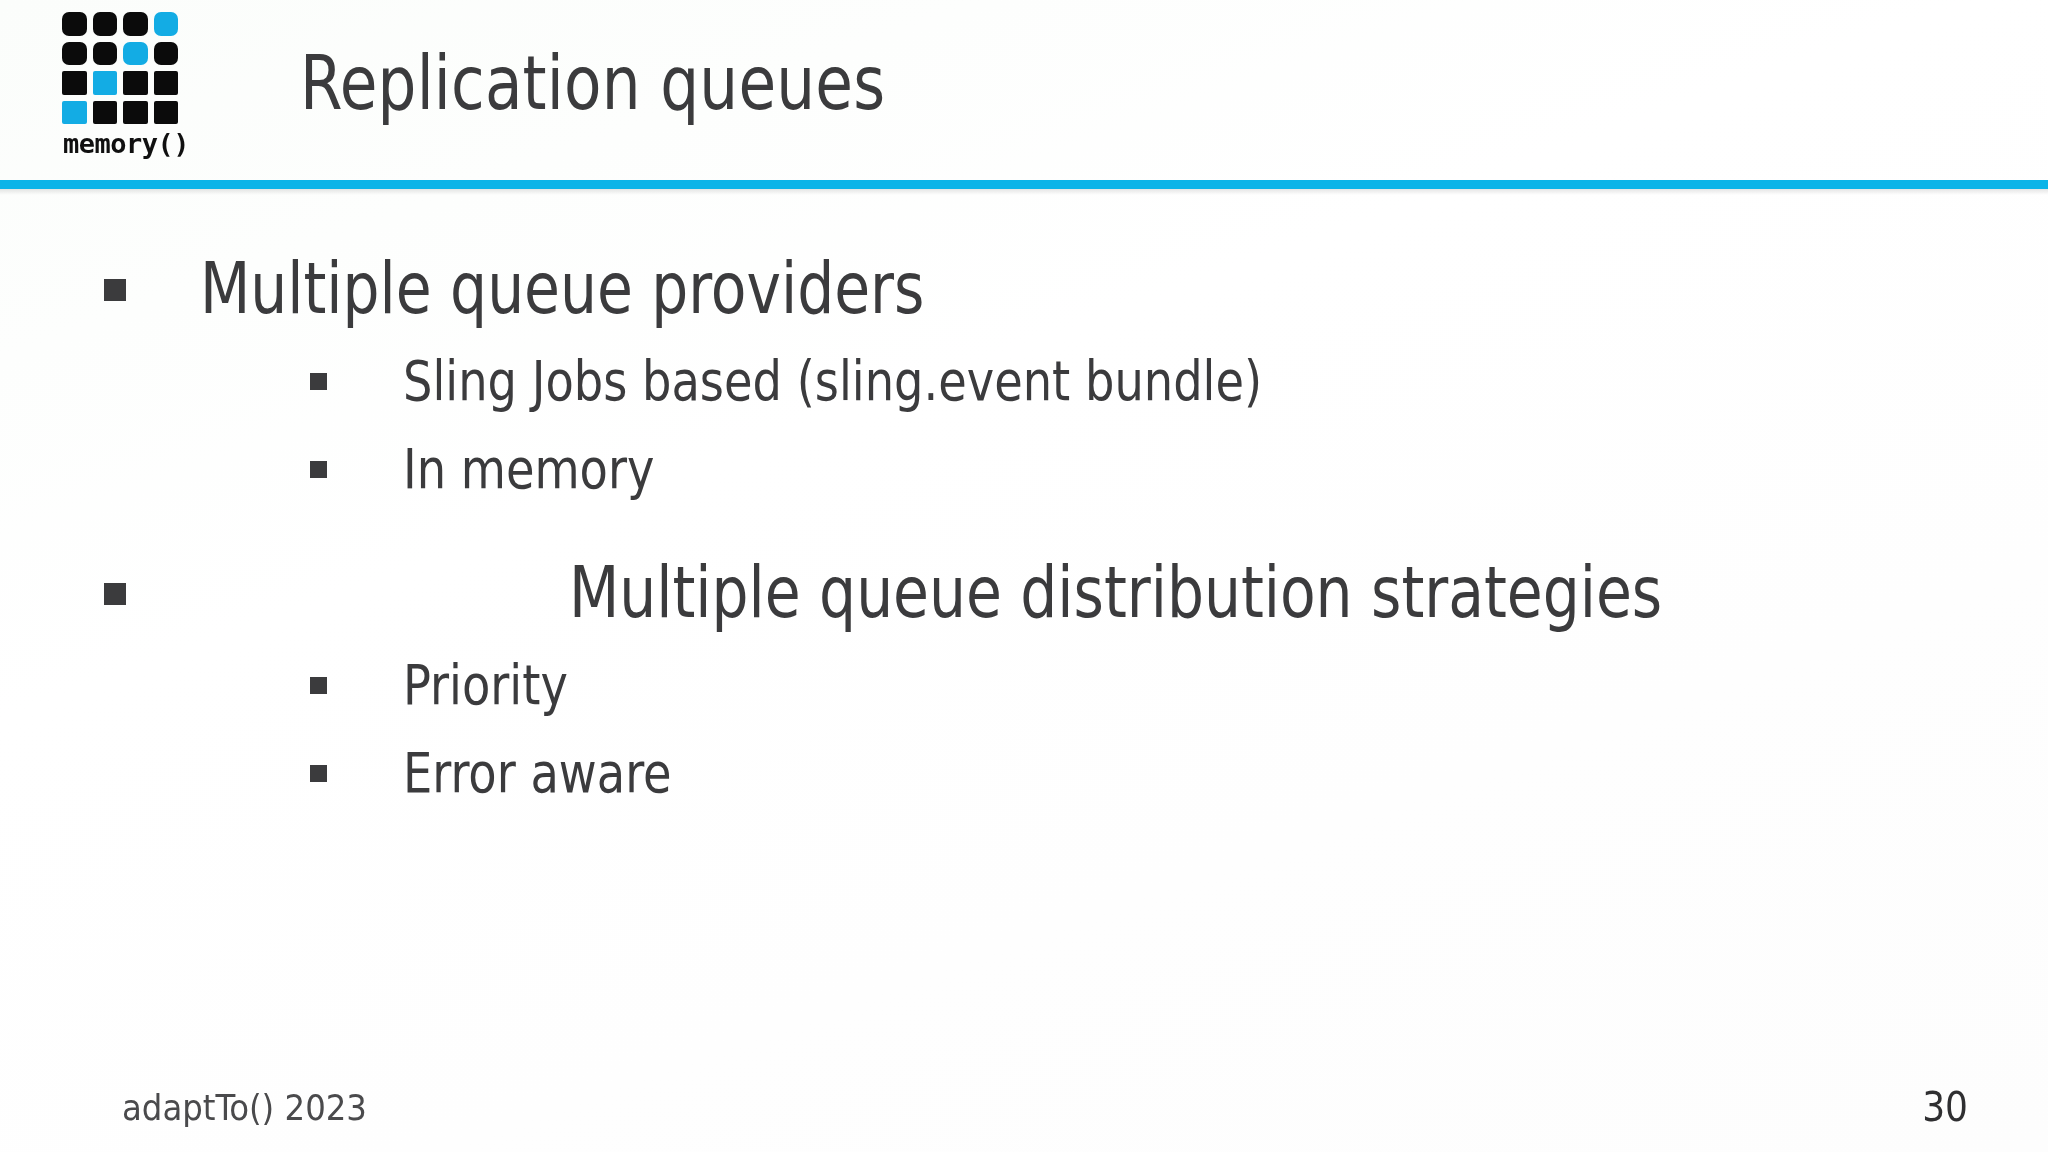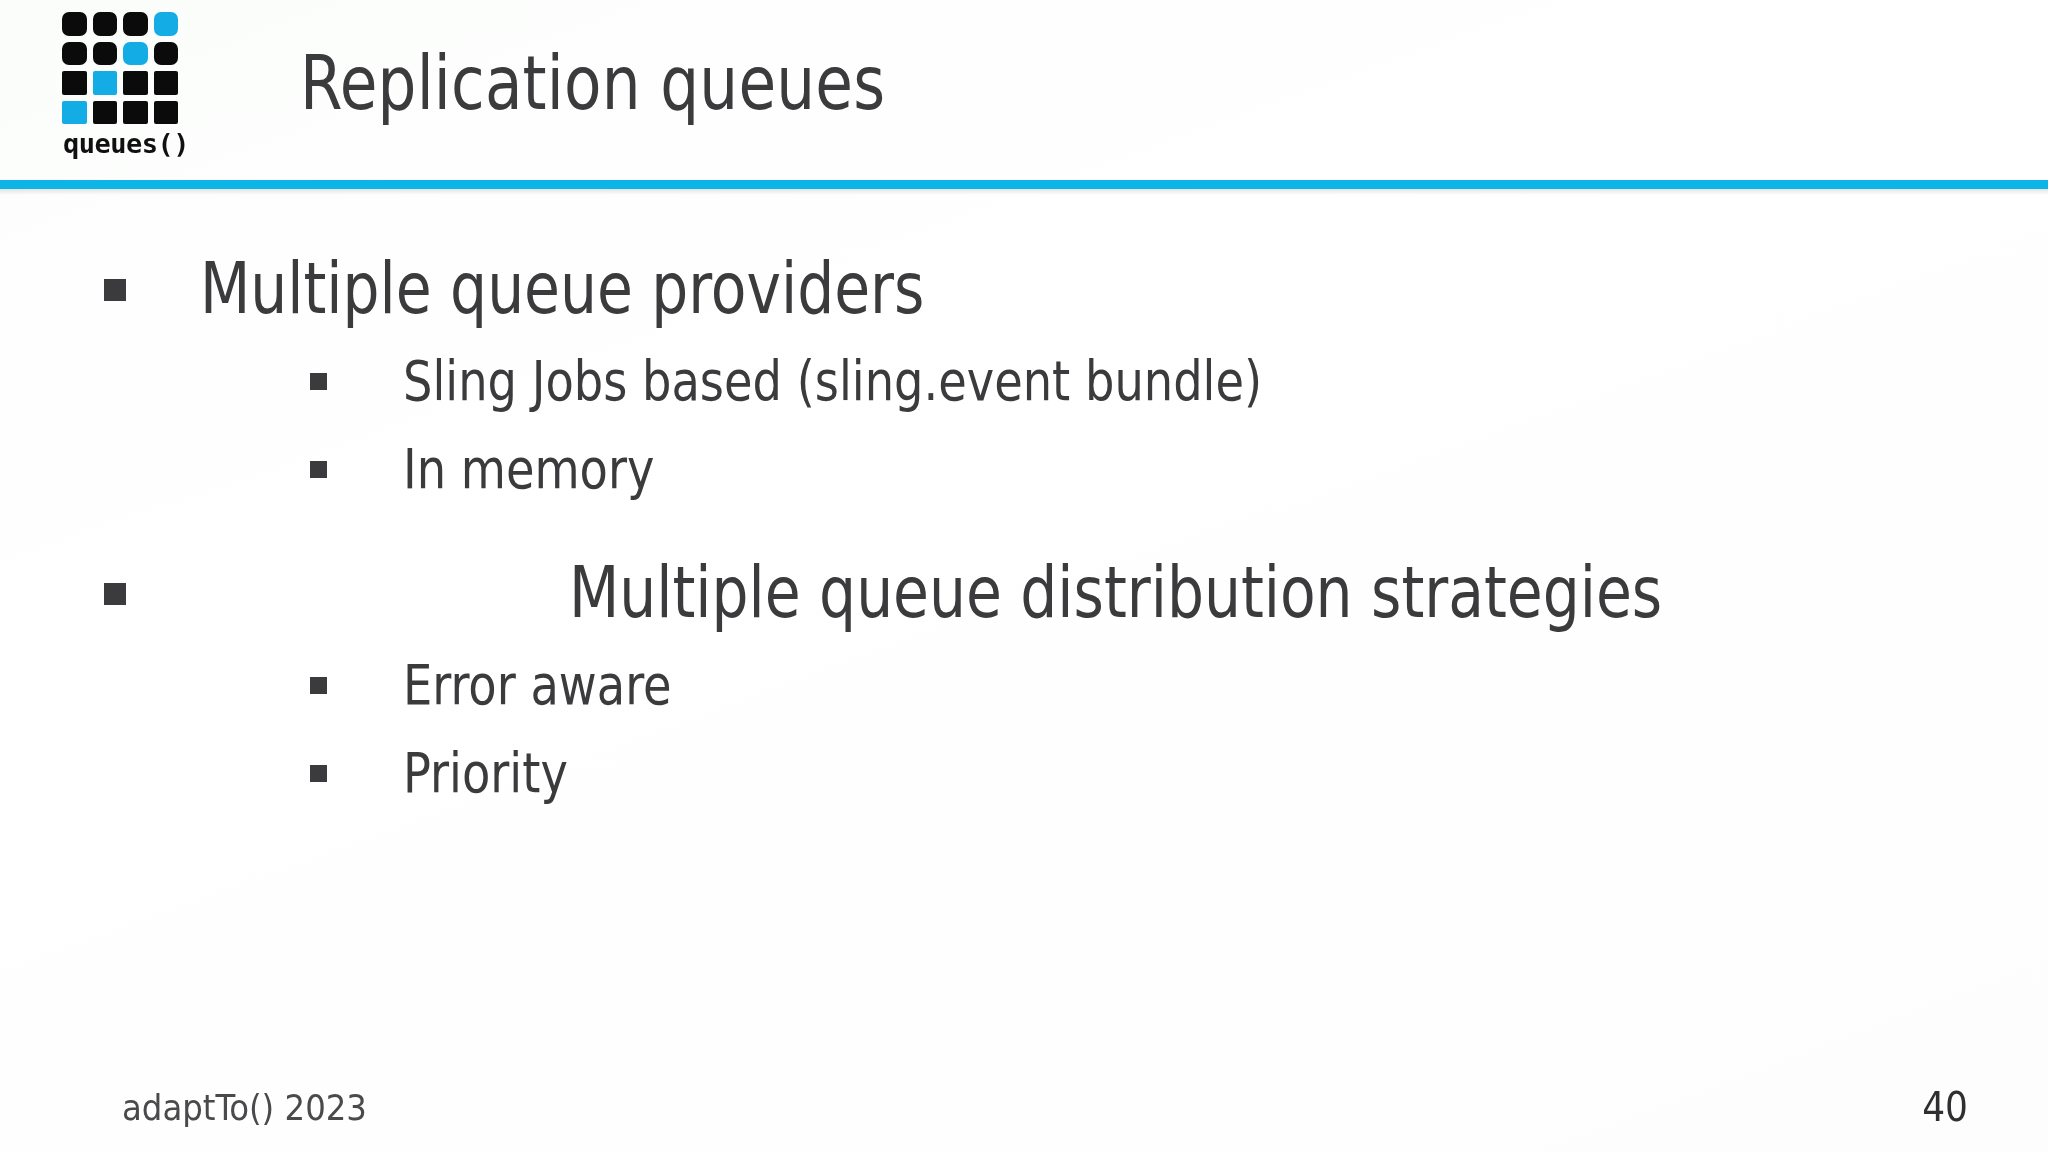--- a/index.html
+++ b/index.html
@@ -210,21 +210,21 @@
         <div class="logo-cell sq"></div>
         <div class="logo-cell sq blue"></div>
         <div class="logo-cell sq"></div>
         <div class="logo-cell sq"></div>
 
         <div class="logo-cell sq blue"></div>
         <div class="logo-cell sq"></div>
         <div class="logo-cell sq"></div>
         <div class="logo-cell sq"></div>
       </div>
-      <div class="logo-wordmark">queues()</div>
+      <div class="logo-wordmark">memory()</div>
     </div>
 
     <div class="slide-title">Replication queues</div>
 
     <div class="divider"></div>
     <div class="divider-shadow"></div>
   </div>
 
   <div class="content">
 
@@ -244,26 +244,26 @@
     </div>
 
     <div class="bullet-row bullet-l1 gap-before">
       <span class="marker marker-l1"></span>
       <span class="btext btext-l1">Multiple queue distribution strategies</span>
     </div>
 
 
     <div class="bullet-row bullet-l2">
       <span class="marker marker-l2"></span>
+      <span class="btext btext-l2">Priority</span>
+    </div>
+
+    <div class="bullet-row bullet-l2">
+      <span class="marker marker-l2"></span>
       <span class="btext btext-l2">Error aware</span>
     </div>
 
-    <div class="bullet-row bullet-l2">
-      <span class="marker marker-l2"></span>
-      <span class="btext btext-l2">Priority</span>
-    </div>
-
   </div>
 
   <div class="footer-left">adaptTo() 2023</div>
-  <div class="footer-right">40</div>
+  <div class="footer-right">30</div>
 
 </div>
 
 </body></html>

